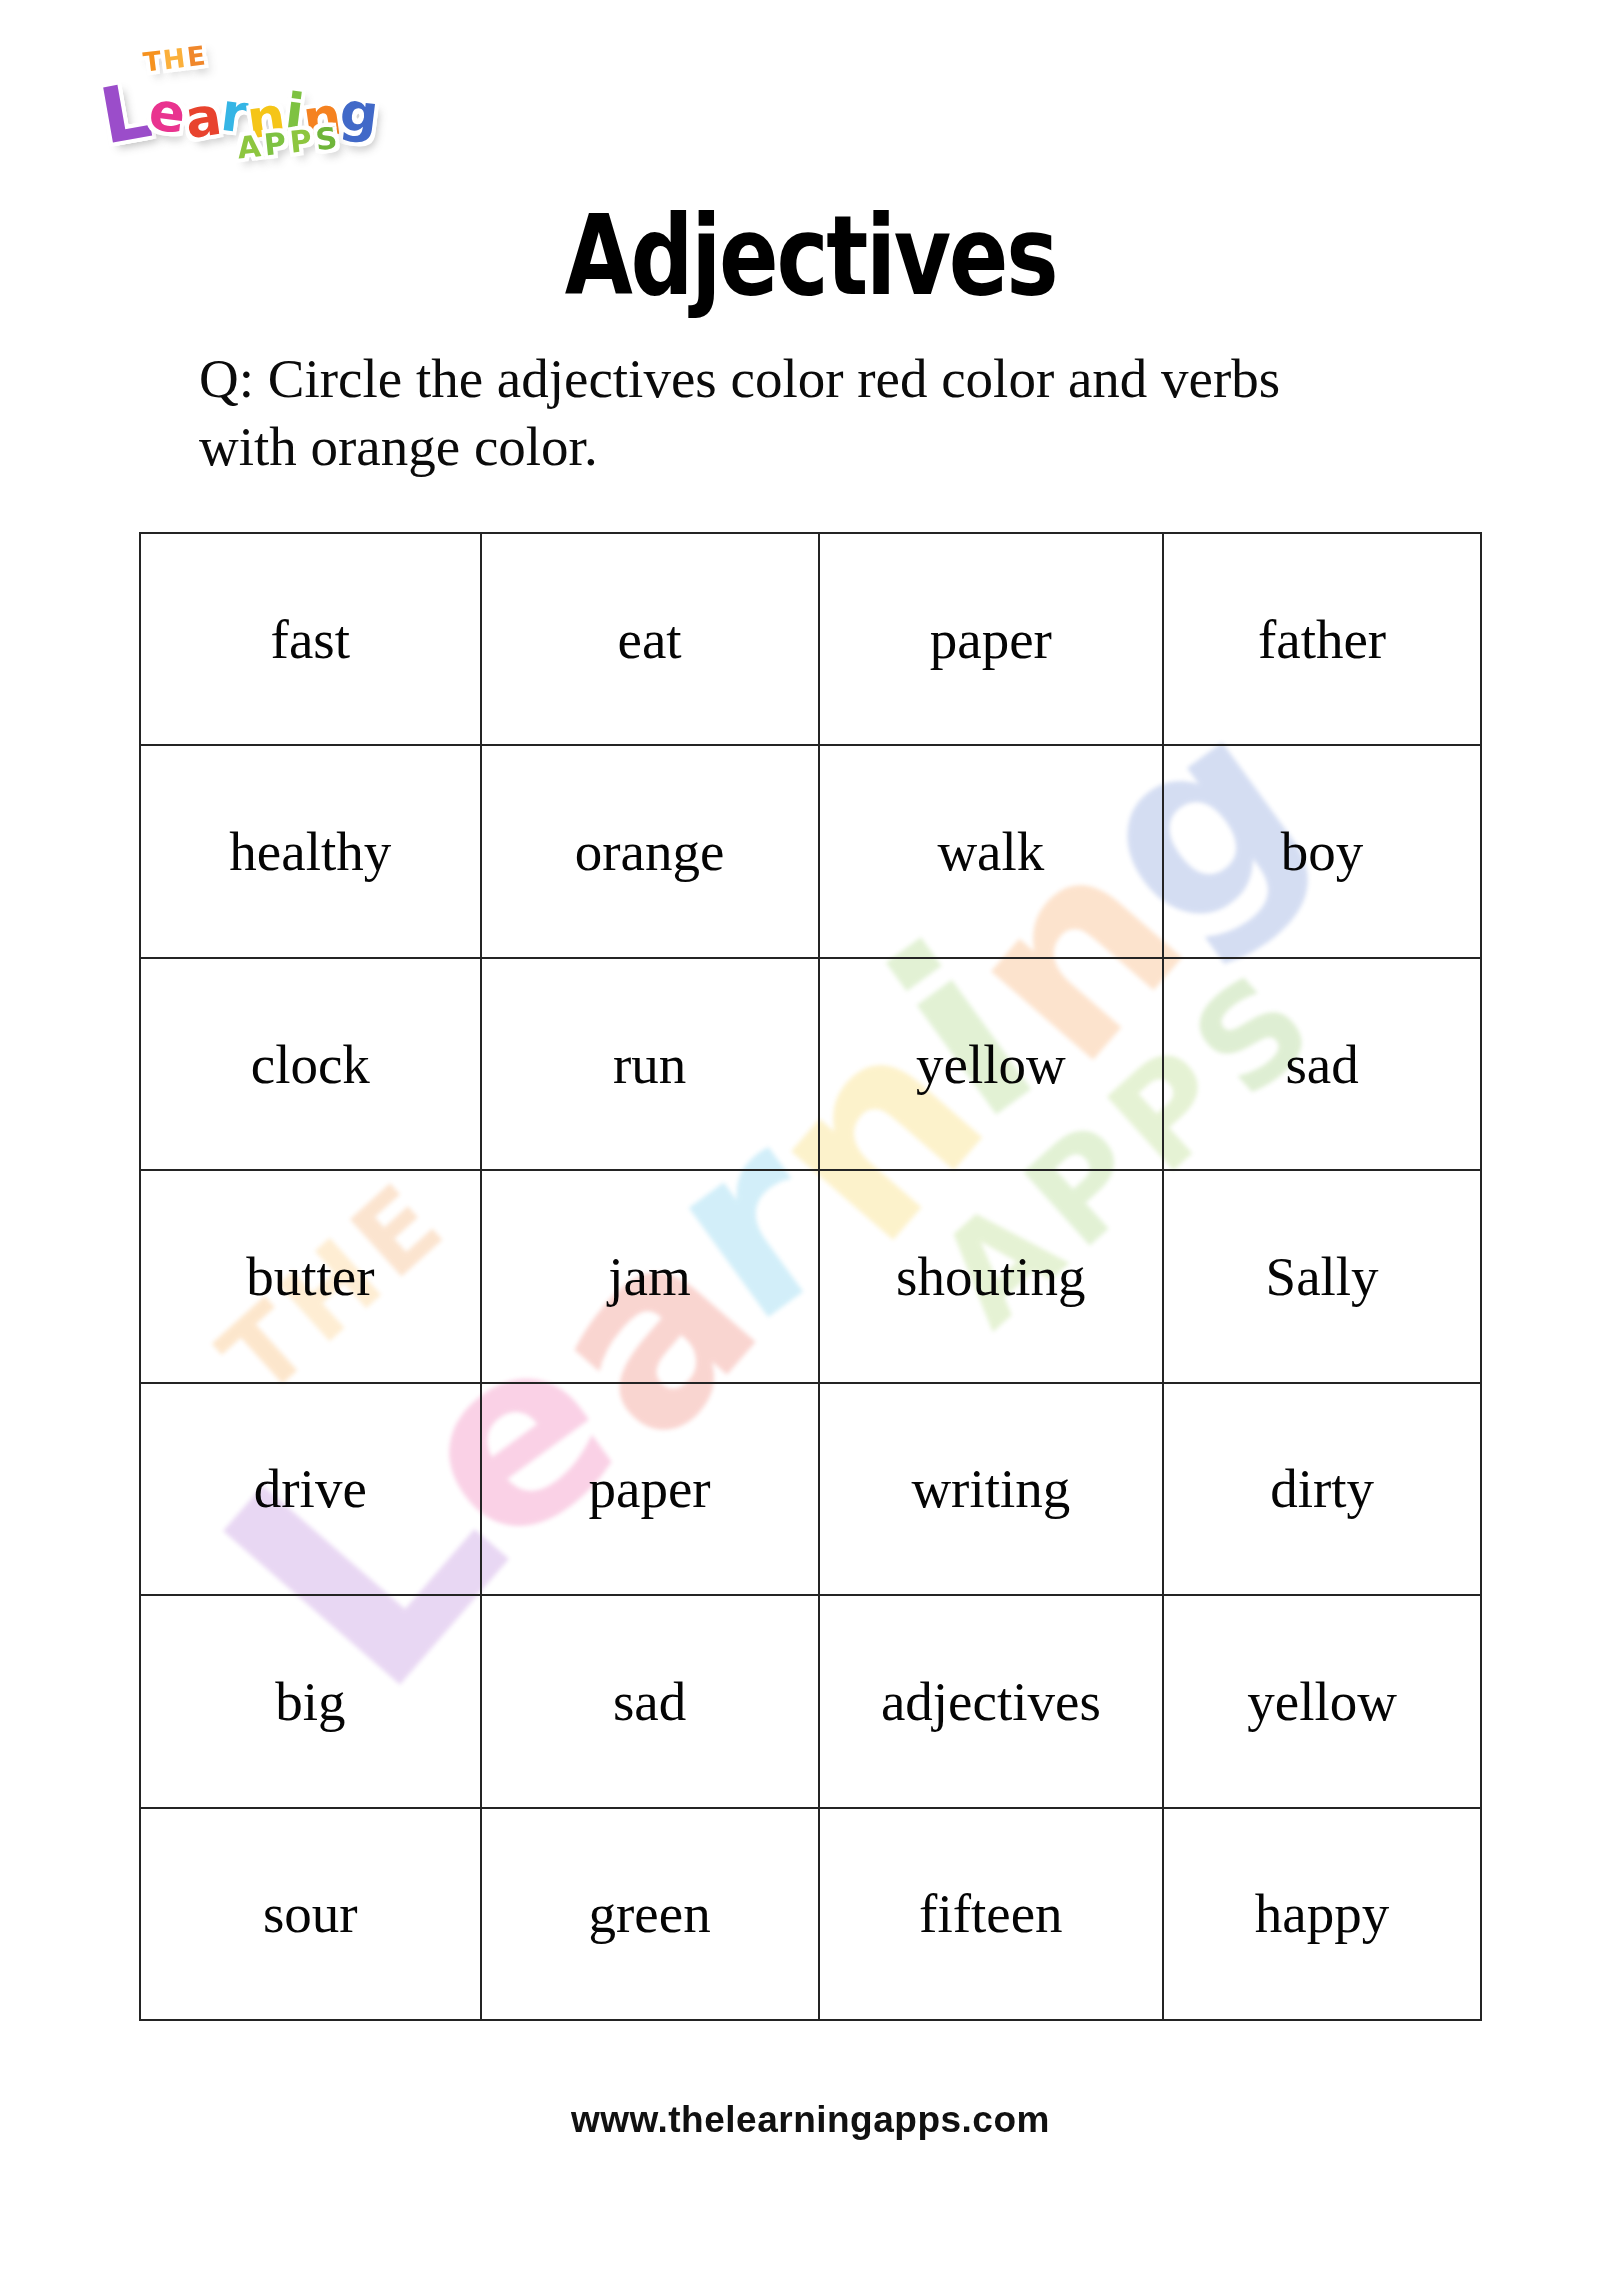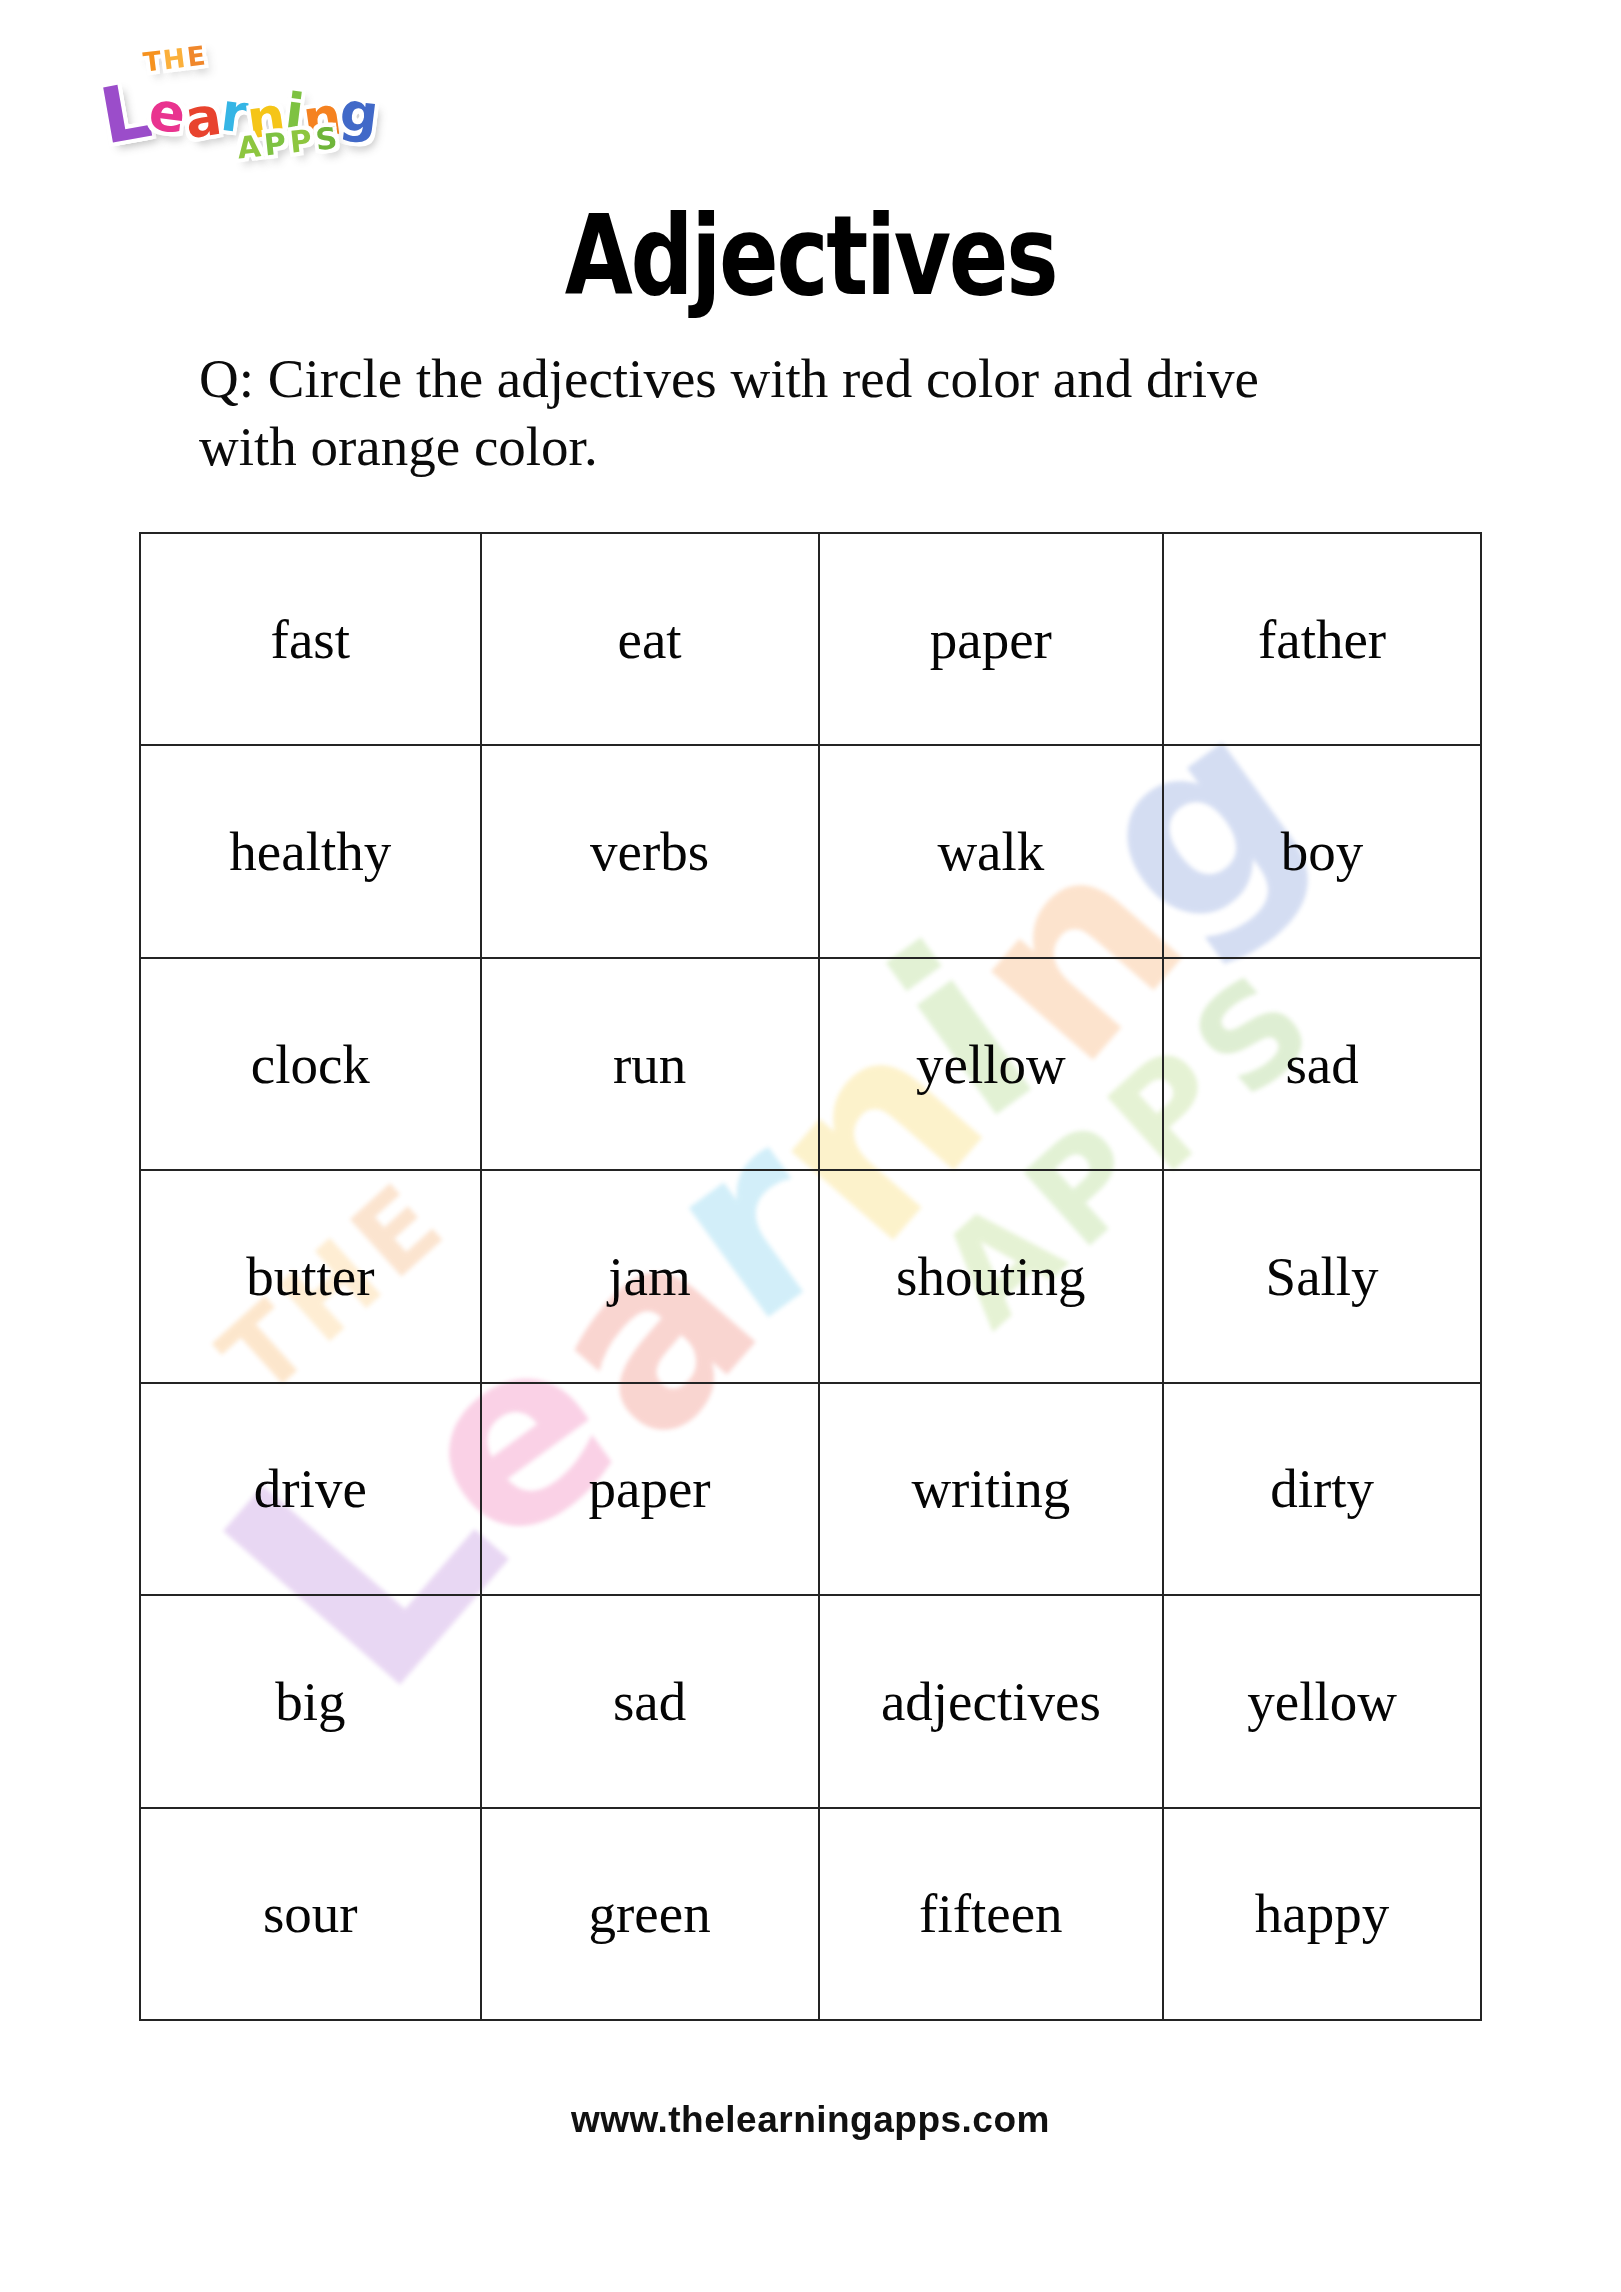--- a/index.html
+++ b/index.html
@@ -69,41 +69,41 @@
 
   <div class="logo">
     <div class="logo-the" id="logo-the"><span style="color: rgb(246, 146, 30);">T</span><span style="color: rgb(251, 176, 59);">H</span><span style="color: rgb(240, 135, 43);">E</span></div>
     <div class="logo-learning" id="logo-learning"><span style="color: rgb(155, 77, 202);">L</span><span style="color: rgb(233, 51, 143);">e</span><span style="color: rgb(232, 67, 46);">a</span><span style="color: rgb(53, 181, 229);">r</span><span style="color: rgb(245, 197, 24);">n</span><span style="color: rgb(126, 194, 66);">i</span><span style="color: rgb(245, 130, 32);">n</span><span style="color: rgb(65, 105, 200);">g</span></div>
     <div class="logo-apps" id="logo-apps"><span style="color: rgb(141, 198, 63);">A</span><span style="color: rgb(126, 194, 66);">P</span><span style="color: rgb(141, 198, 63);">P</span><span style="color: rgb(111, 181, 58);">S</span></div>
   </div>
 
   <h1 class="title">Adjectives</h1>
 
   <p class="question">
-    <span>Q: Circle the adjectives with red color and drive</span><br>
+    <span>Q: Circle the adjectives color red color and verbs</span><br>
     <span>with orange color.</span>
   </p>
 
   <table class="word-table">
     <colgroup>
       <col style="width:25.4%">
         <col style="width:25.2%">
         <col style="width:25.7%">
         <col style="width:23.7%">
     </colgroup>
     <tbody id="table-body">
         <tr>
           <td>fast</td>
           <td>eat</td>
           <td>paper</td>
           <td>father</td>
         </tr>
         <tr>
           <td>healthy</td>
-          <td>verbs</td>
+          <td>orange</td>
           <td>walk</td>
           <td>boy</td>
         </tr>
         <tr>
           <td>clock</td>
           <td>run</td>
           <td>yellow</td>
           <td>sad</td>
         </tr>
         <tr>

